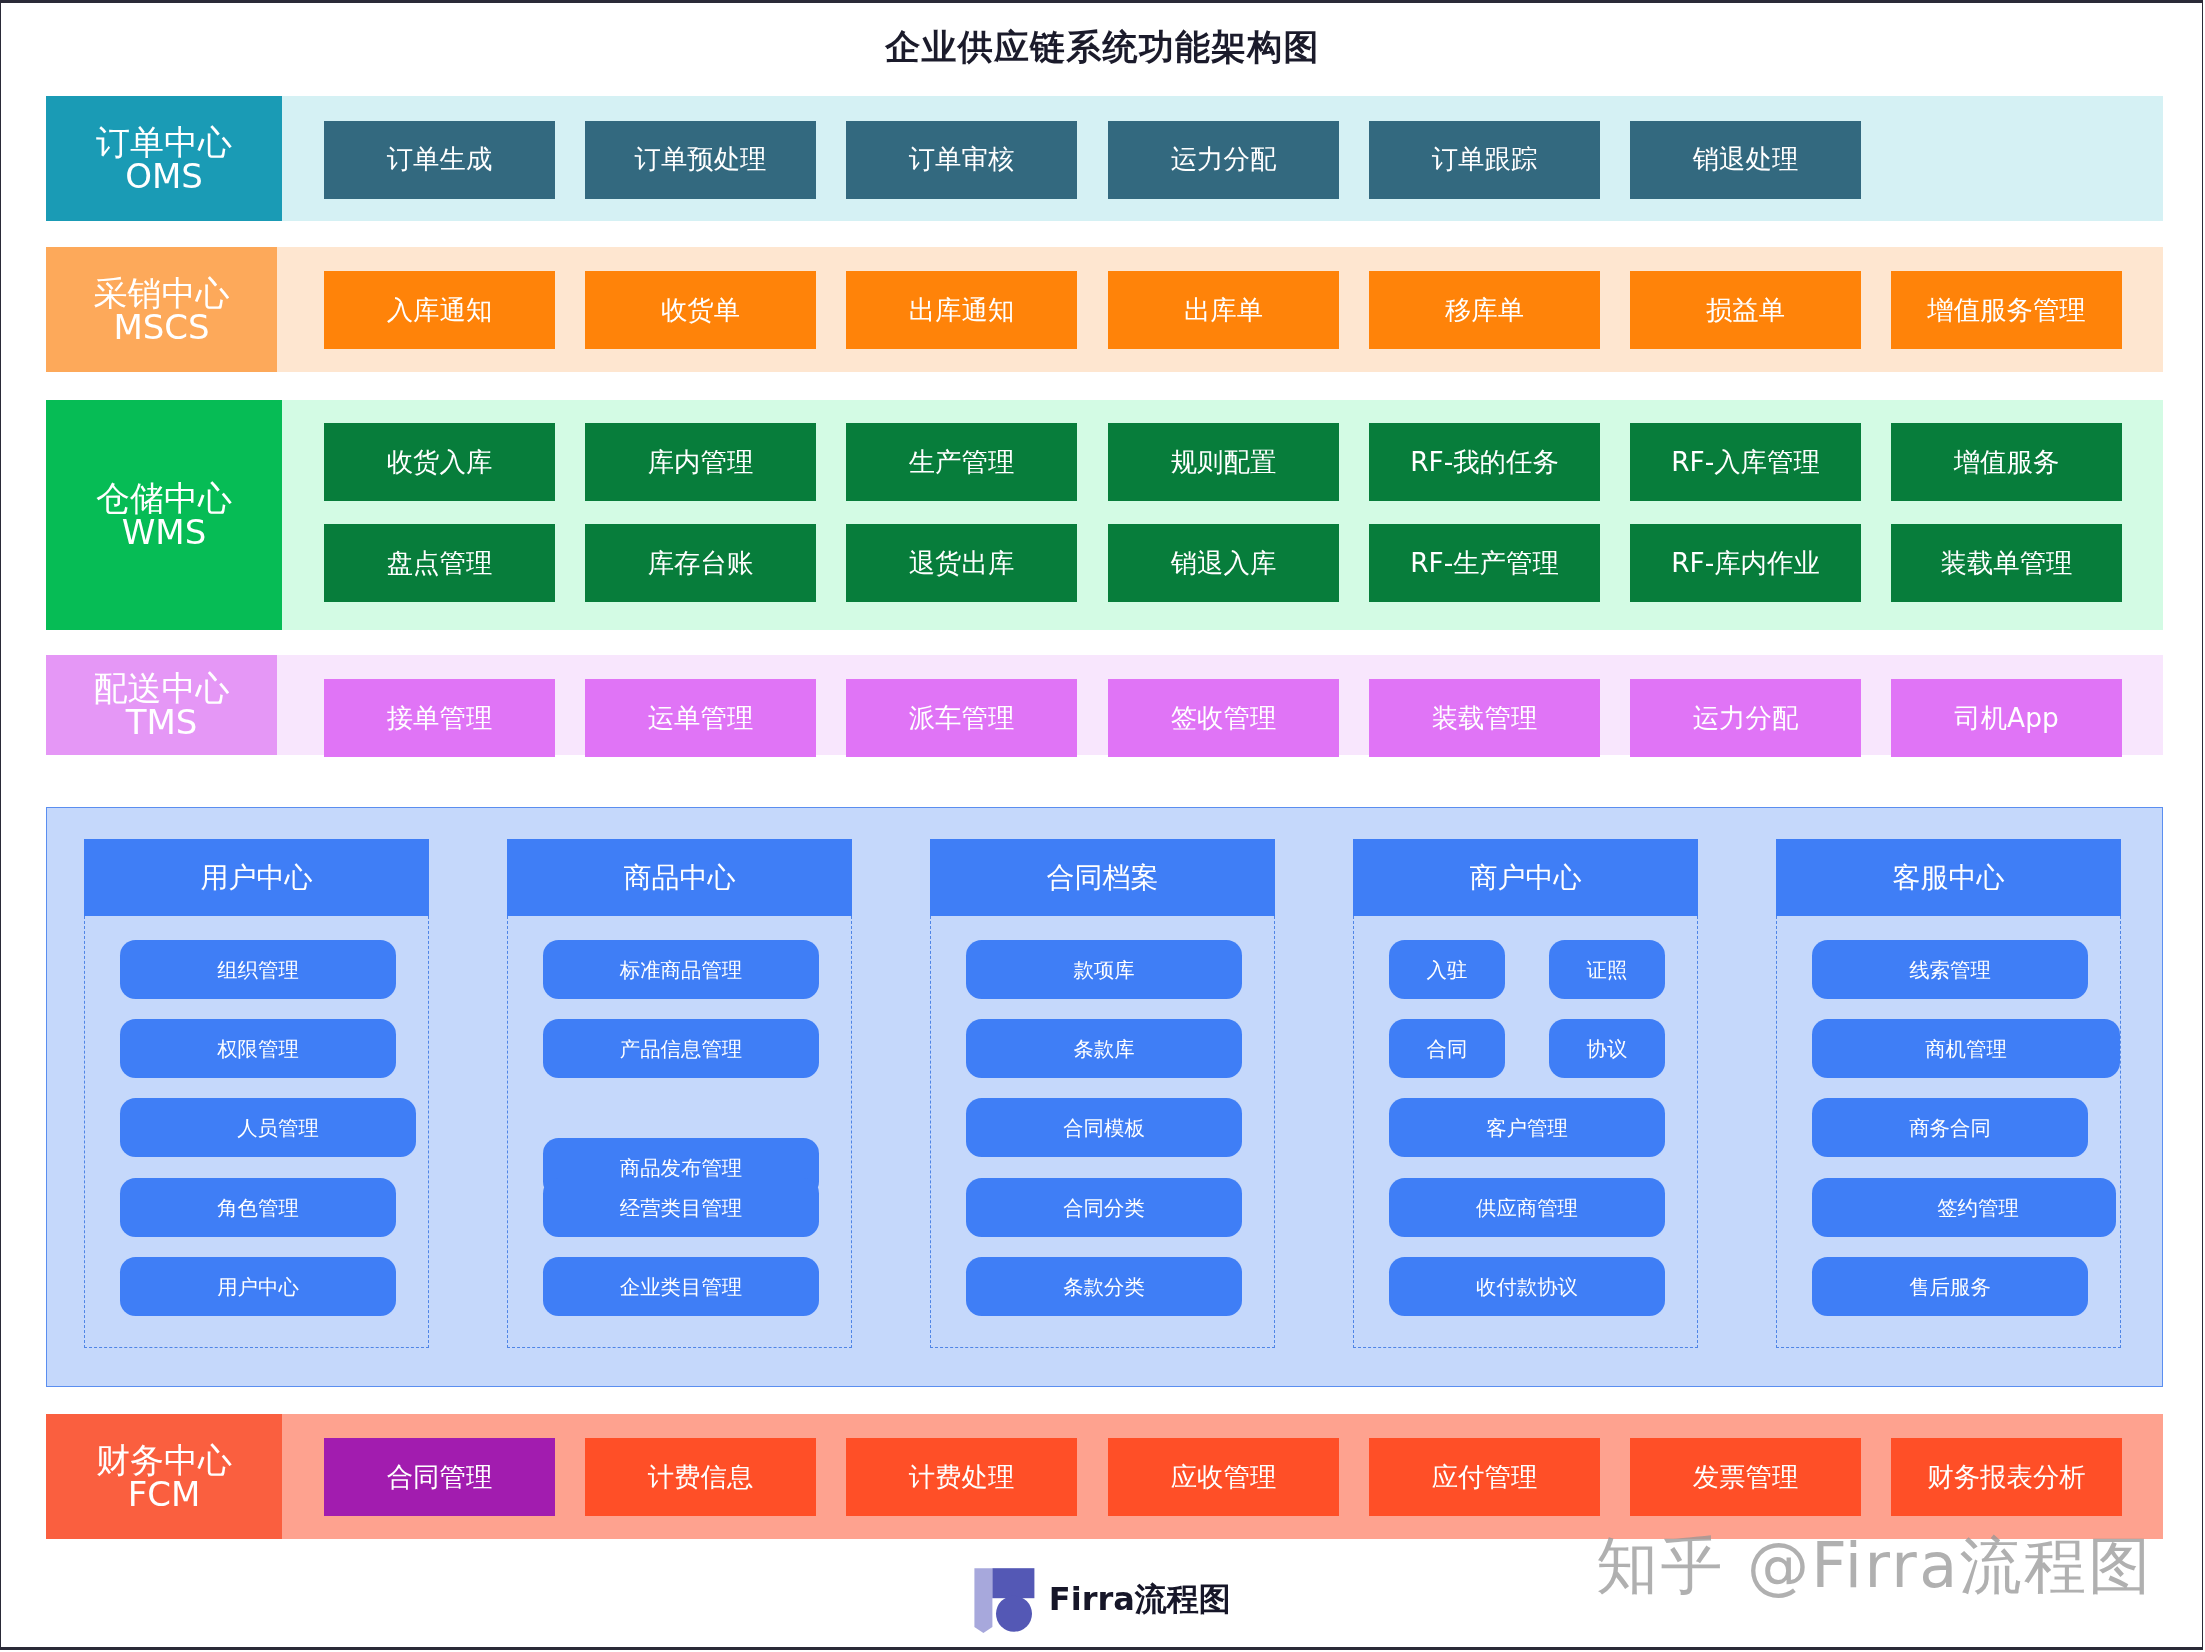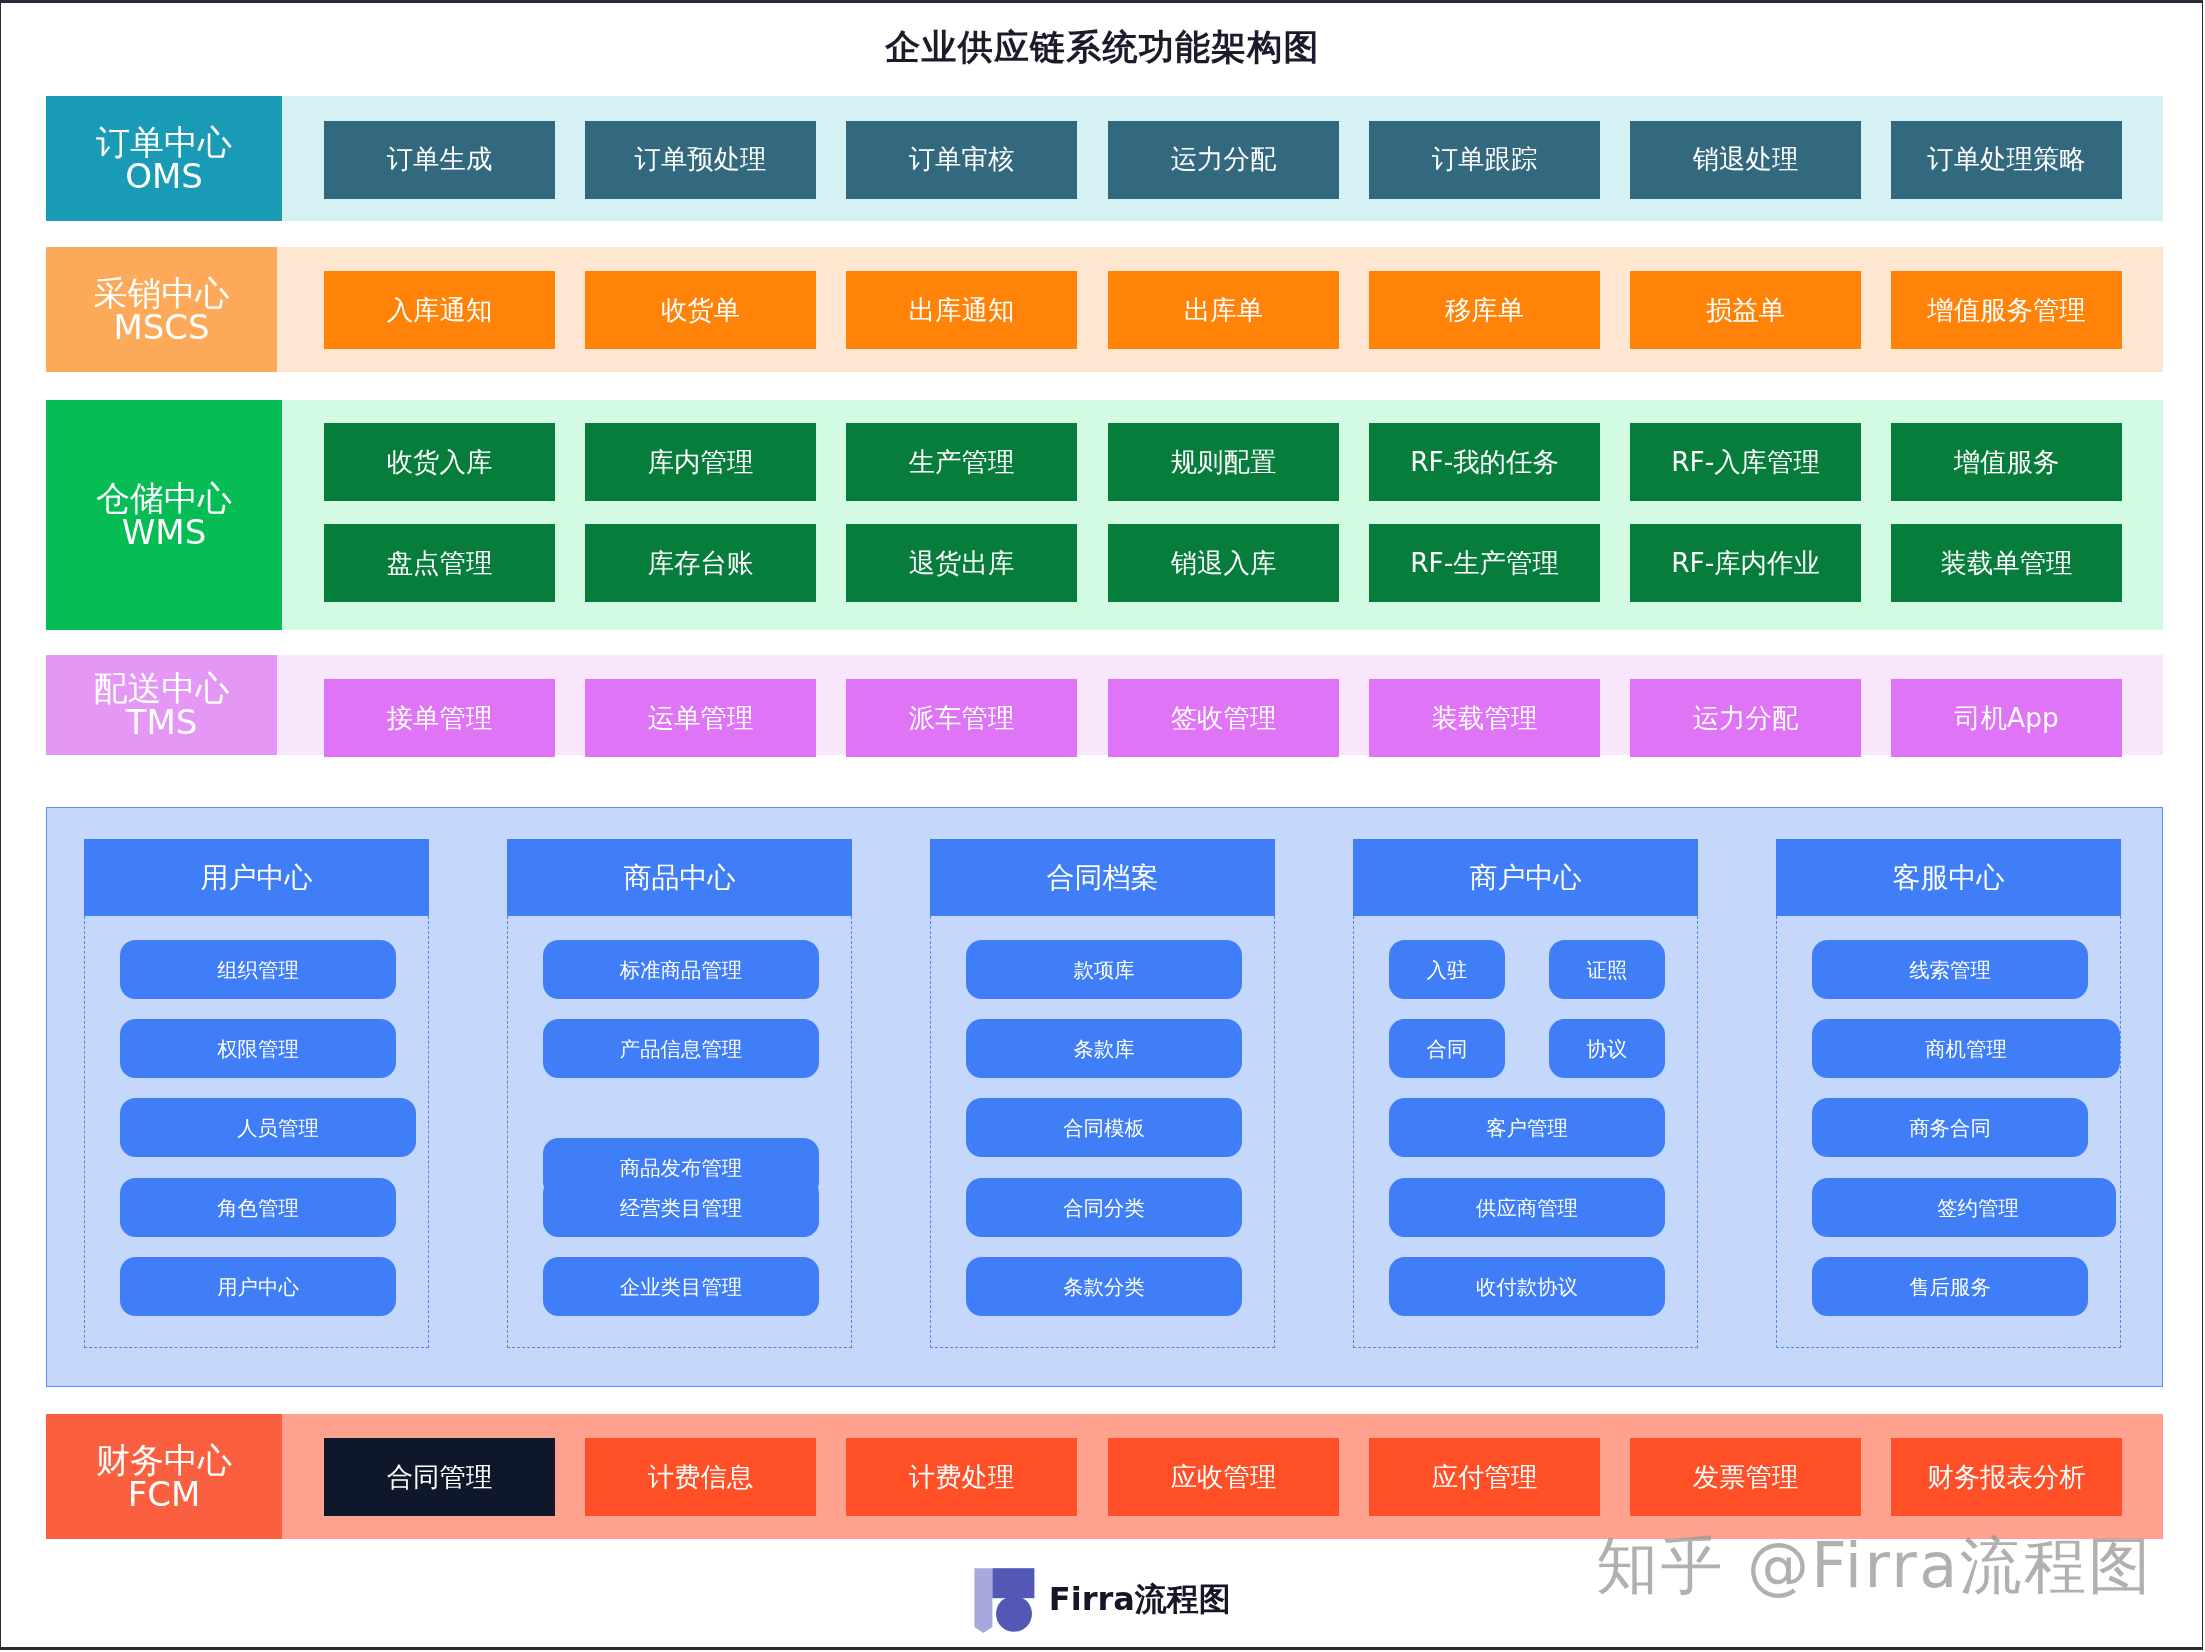--- a/index.html
+++ b/index.html
@@ -30,21 +30,20 @@
   <div class="label" style="width:236px;background:#1a9bb5;">
     <span>订单中心</span>
     <span>OMS</span>
   </div>
 <div class="btn" style="left: 278px; top: 24.6px; background: rgb(51, 105, 127);">订单生成</div>
     <div class="btn" style="left: 539px; top: 24.6px; background: rgb(51, 105, 127);">订单预处理</div>
     <div class="btn" style="left: 800px; top: 24.6px; background: rgb(51, 105, 127);">订单审核</div>
     <div class="btn" style="left: 1062px; top: 24.6px; background: rgb(51, 105, 127);">运力分配</div>
     <div class="btn" style="left: 1323px; top: 24.6px; background: rgb(51, 105, 127);">订单跟踪</div>
     <div class="btn" style="left: 1584px; top: 24.6px; background: rgb(51, 105, 127);">销退处理</div>
-    <div class="btn" style="left: 1845px; top: 24.6px; background: rgb(51, 105, 127);">订单处理策略</div>
   </div>
 
 <div class="band" id="band-mscs" style="top:247px;height:125px;">
   <div class="bg" style="left:231px;background:#fee6d0;"></div>
   <div class="label" style="width:231px;background:#fda95a;">
     <span>采销中心</span>
     <span>MSCS</span>
   </div>
 <div class="btn" style="left: 278px; top: 24px; background: rgb(255, 131, 9);">入库通知</div>
     <div class="btn" style="left: 539px; top: 24px; background: rgb(255, 131, 9);">收货单</div>
@@ -146,21 +145,21 @@
       </div>
     </div>
   </div>
 
 <div class="band" id="band-fcm" style="top:1414px;height:125px;">
   <div class="bg" style="left:236px;background:#fea28f;"></div>
   <div class="label" style="width:236px;background:#fa5f3f;">
     <span>财务中心</span>
     <span>FCM</span>
   </div>
-<div class="btn" style="left: 278px; top: 24px; background: #0f172a;">合同管理</div>
+<div class="btn" style="left: 278px; top: 24px; background: #a21caf;">合同管理</div>
     <div class="btn" style="left: 539px; top: 24px; background: rgb(255, 79, 39);">计费信息</div>
     <div class="btn" style="left: 800px; top: 24px; background: rgb(255, 79, 39);">计费处理</div>
     <div class="btn" style="left: 1062px; top: 24px; background: rgb(255, 79, 39);">应收管理</div>
     <div class="btn" style="left: 1323px; top: 24px; background: rgb(255, 79, 39);">应付管理</div>
     <div class="btn" style="left: 1584px; top: 24px; background: rgb(255, 79, 39);">发票管理</div>
     <div class="btn" style="left: 1845px; top: 24px; background: rgb(255, 79, 39);">财务报表分析</div>
   </div>
 
 <div class="logo">
   <svg width="66" height="66" viewBox="0 0 110 110">

